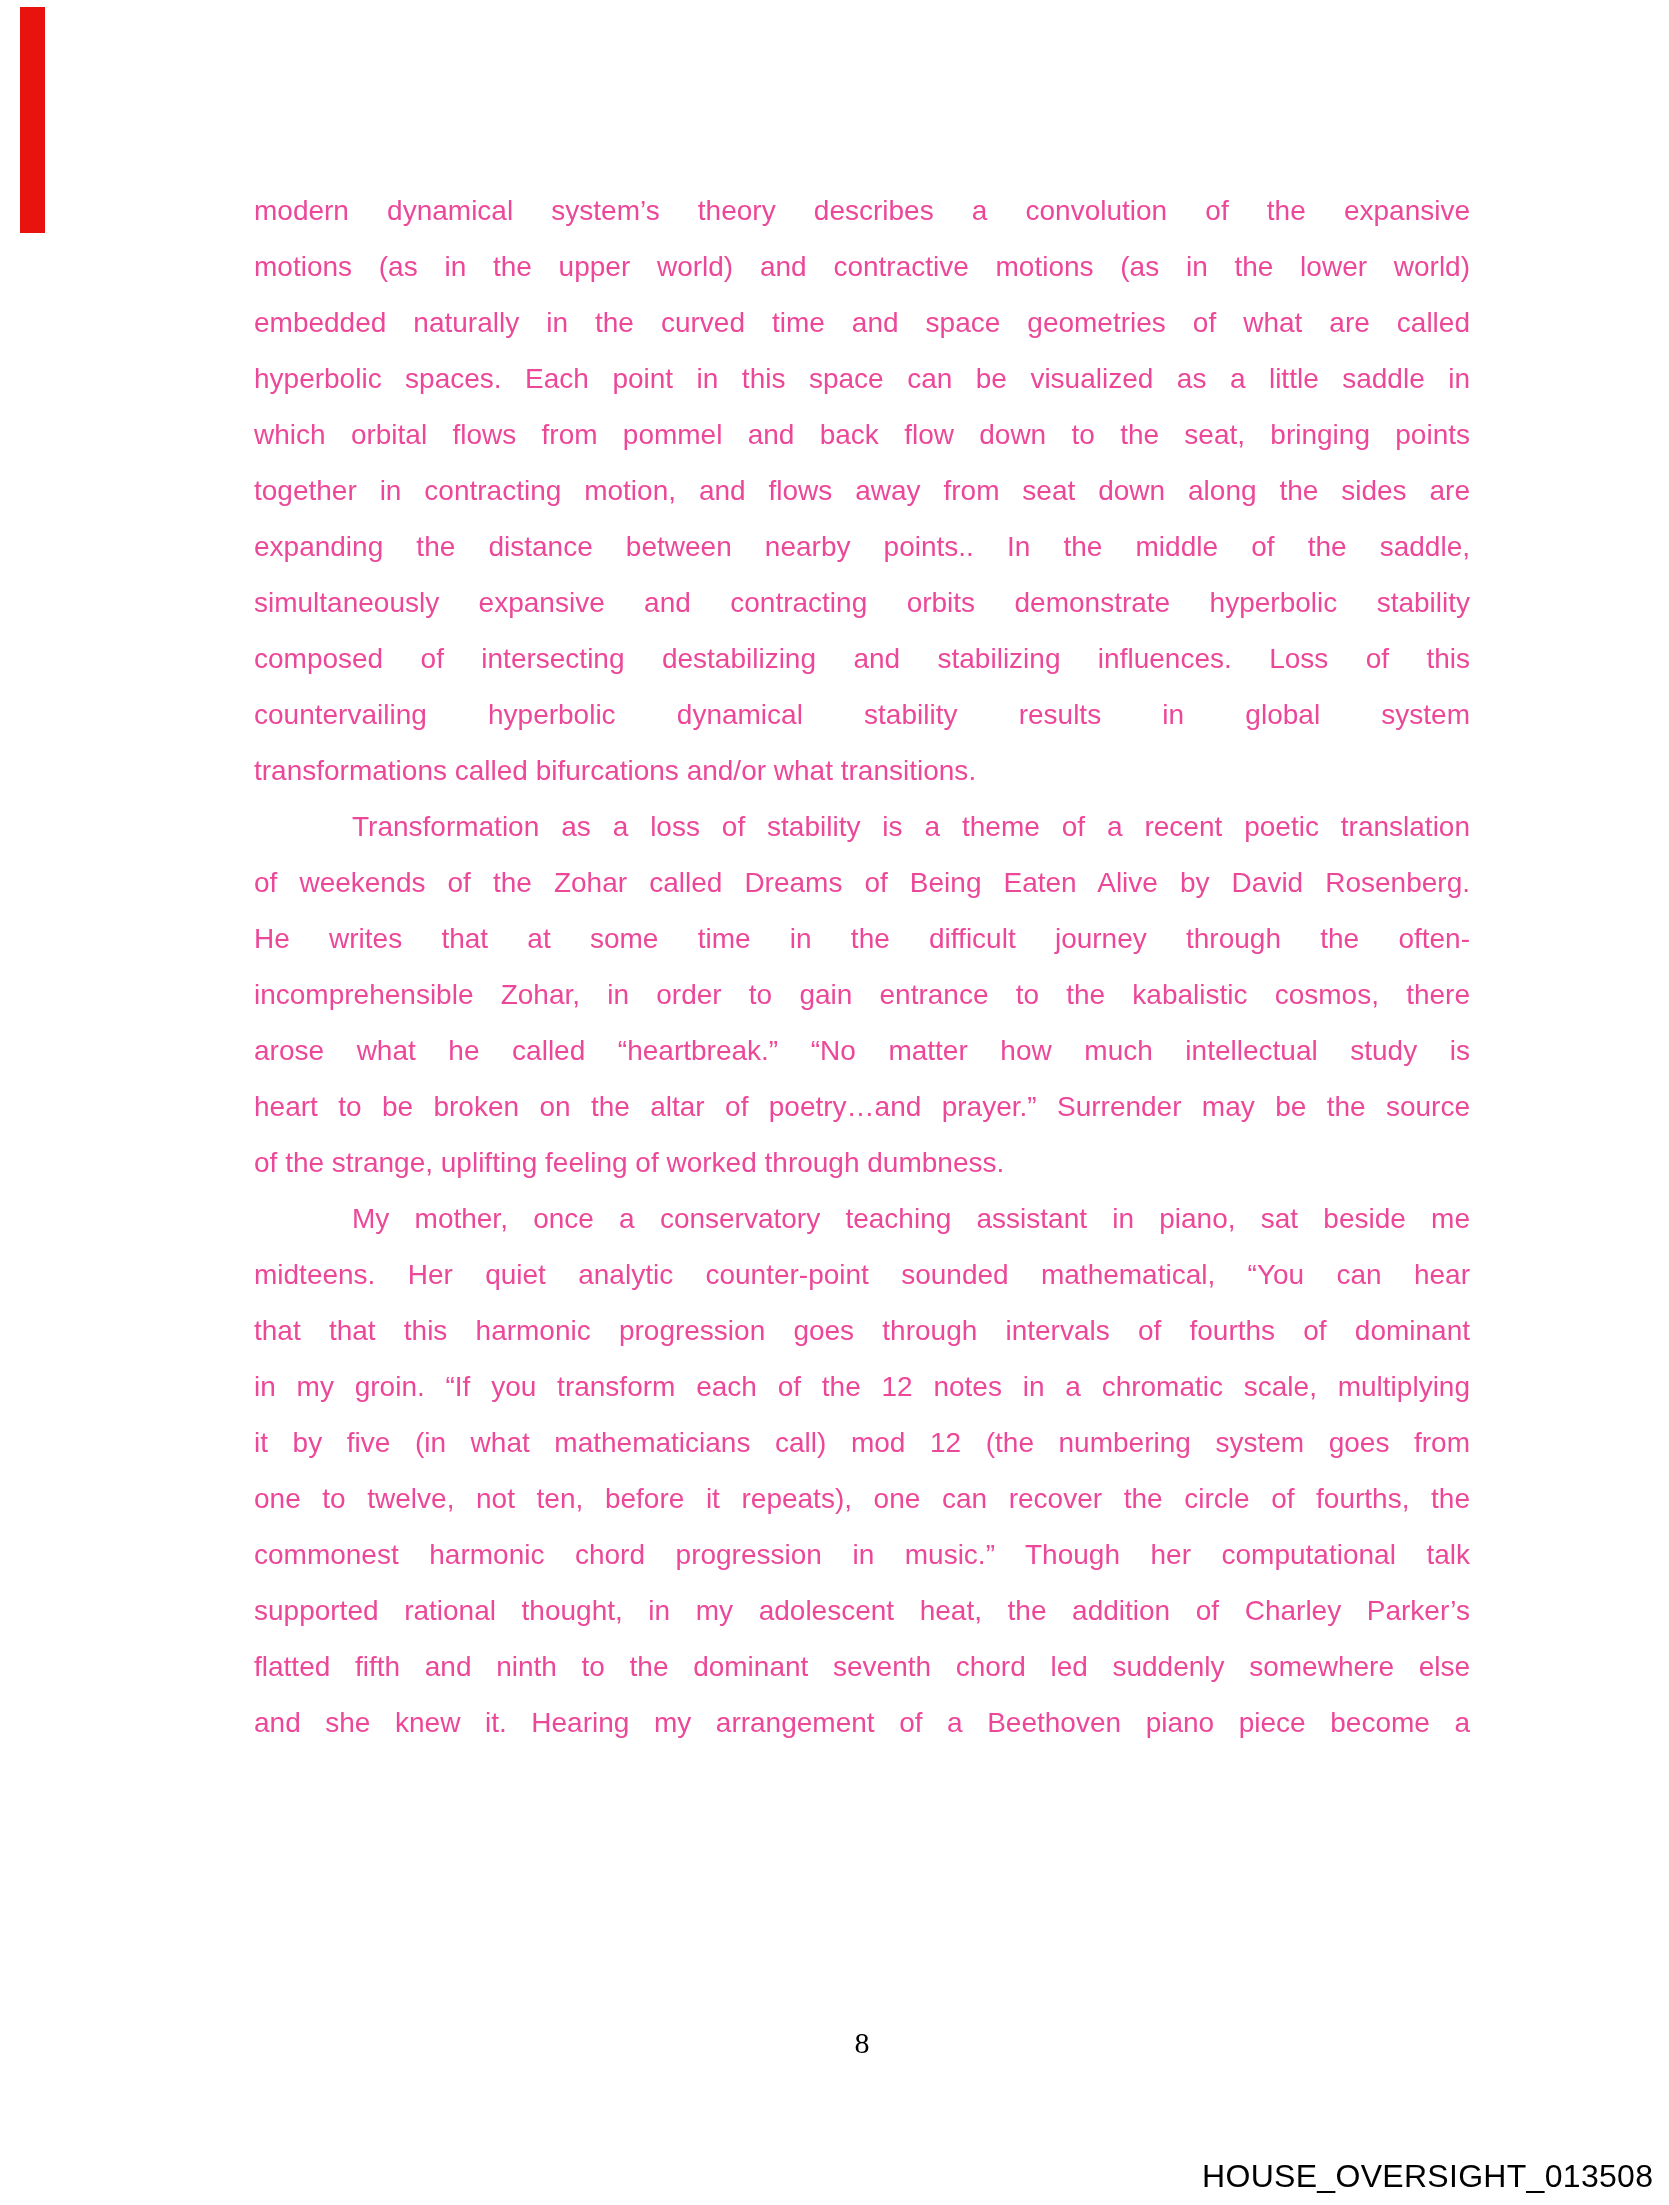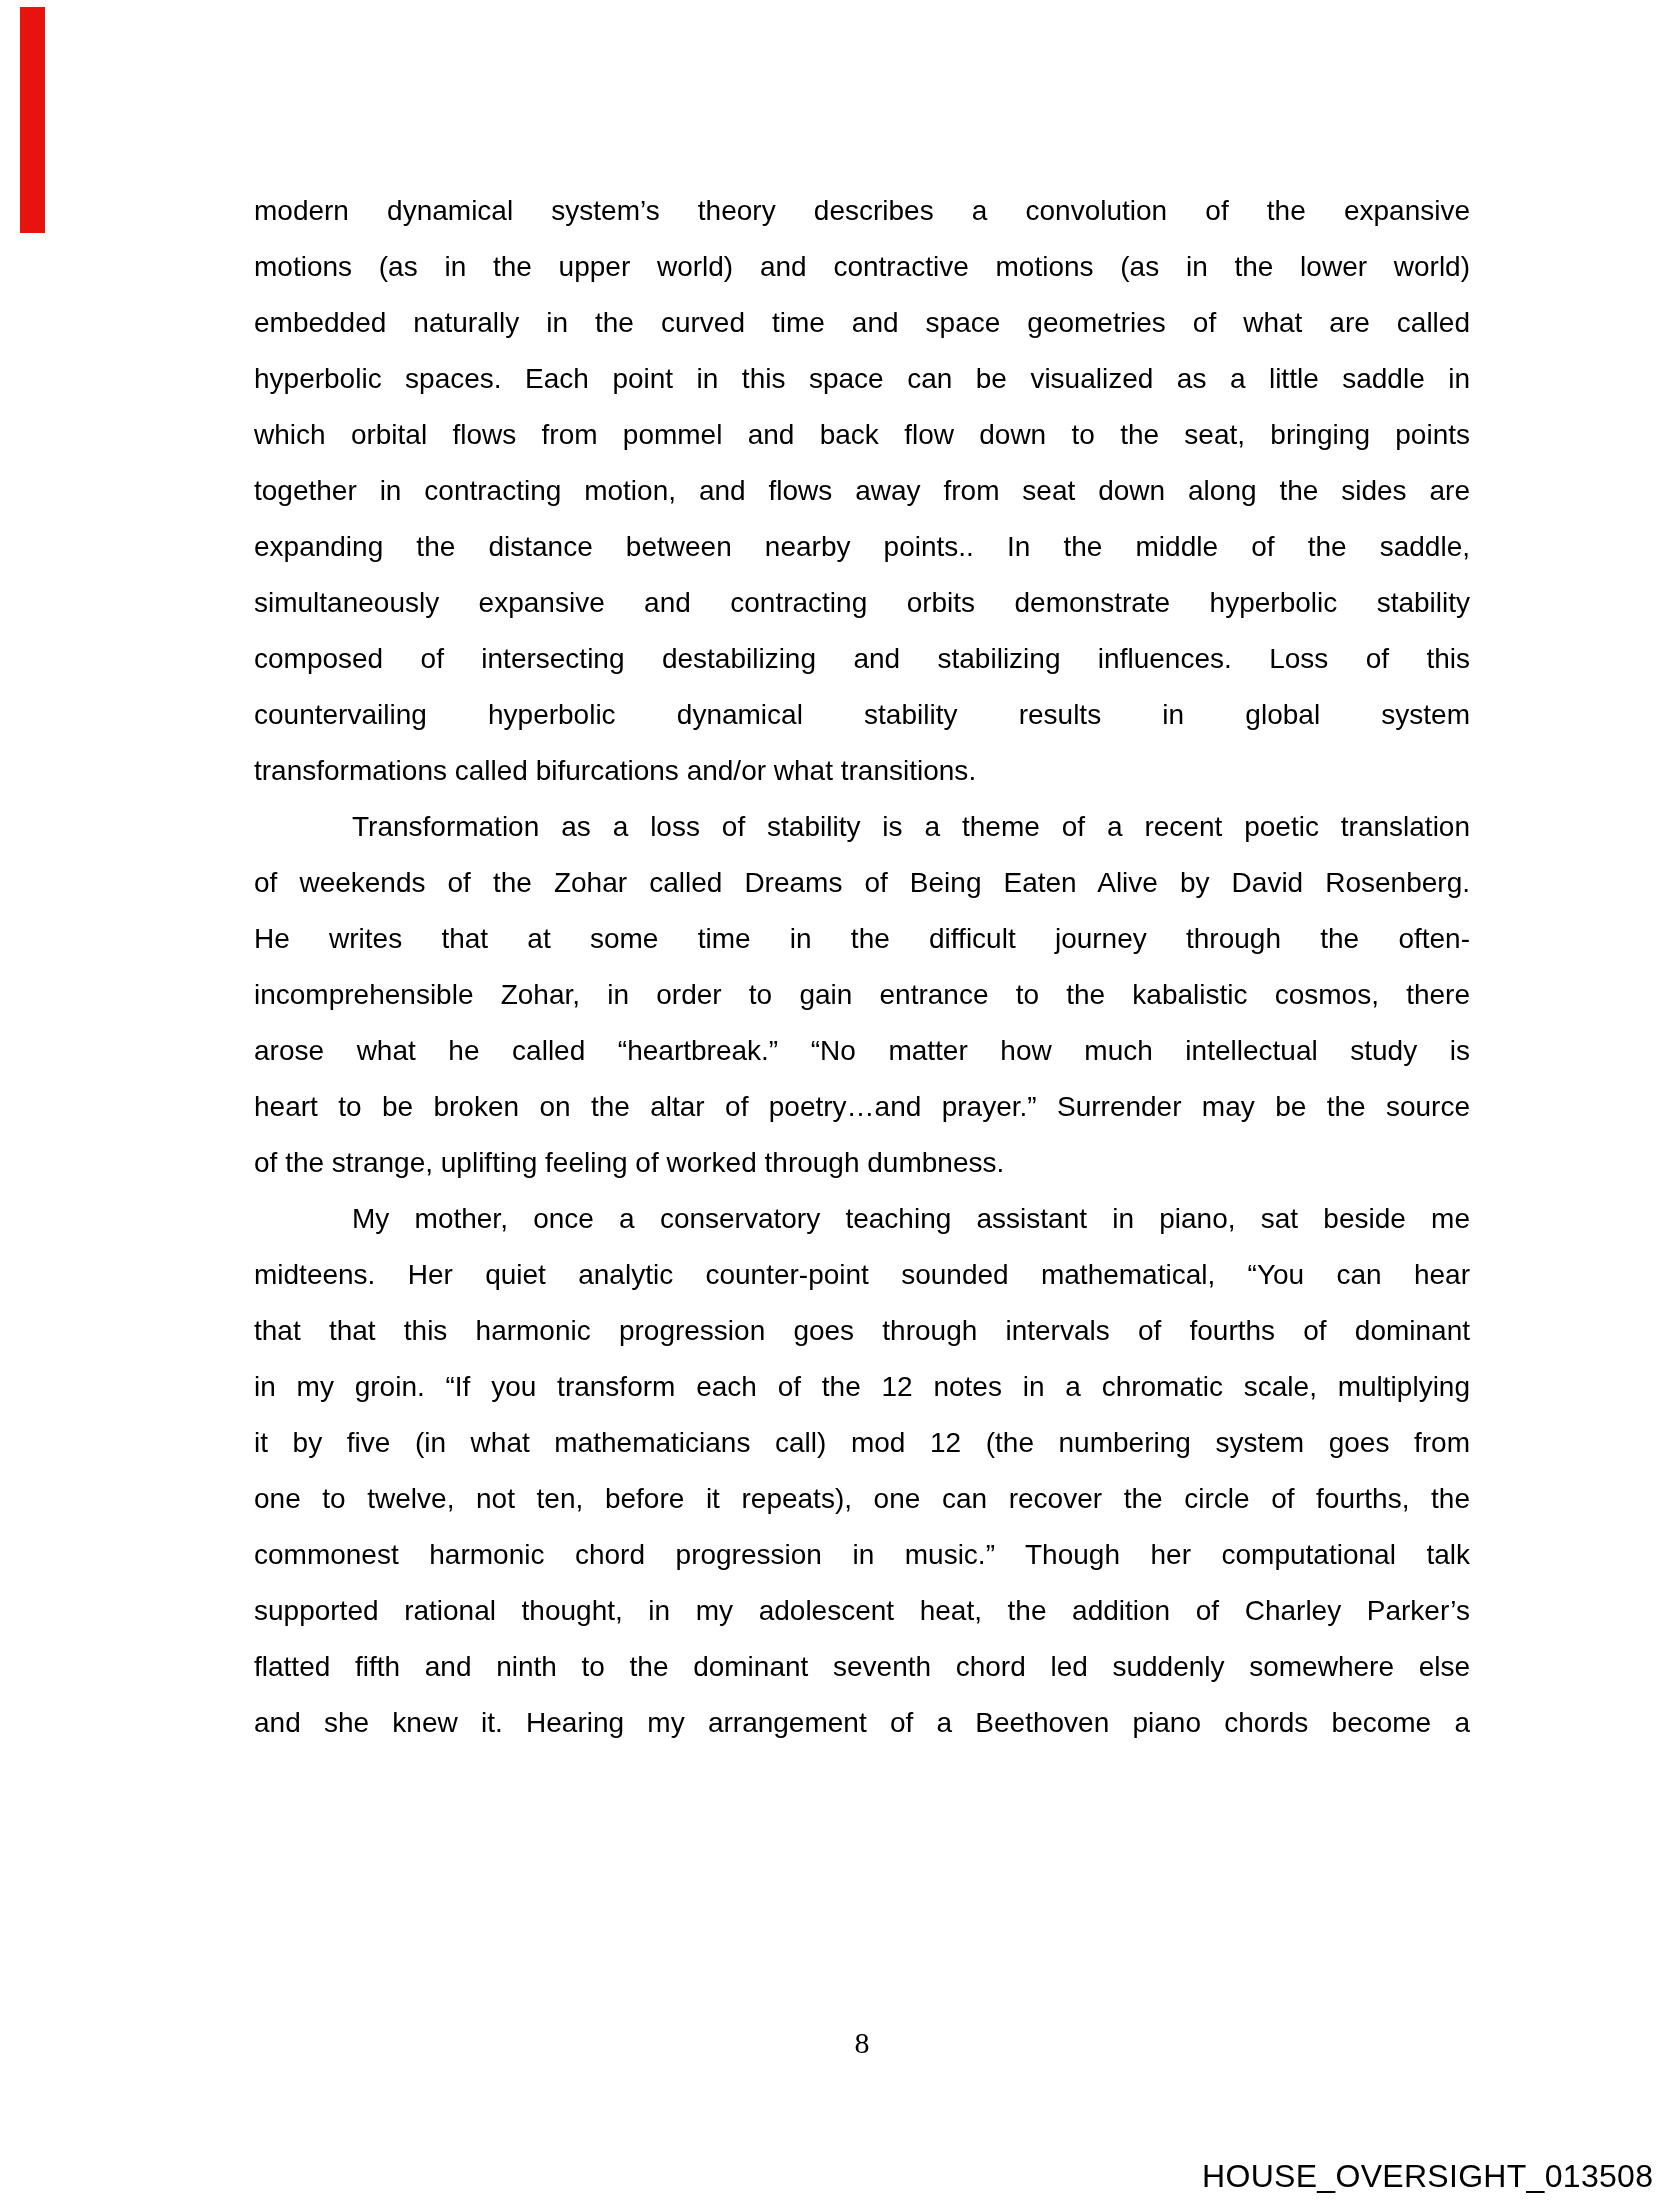--- a/index.html
+++ b/index.html
@@ -19,21 +19,21 @@
     width: 25px;
     height: 226px;
   }
   .textblock {
     position: absolute;
     left: 254px;
     top: 183px;
     width: 1216px;
     font-size: 28px;
     line-height: 56px;
-    color: #000000;
+    color: #ec4899;
   }
   .line {
     text-align: justify;
     text-align-last: justify;
     -moz-text-align-last: justify;
     text-justify: inter-word;
     height: 56px;
     overflow: visible;
     white-space: normal;
   }
@@ -90,18 +90,18 @@
       <div class="line lastline"><span>of the strange, uplifting feeling of worked through dumbness.</span></div>
       <div class="line indent"><span>My mother, once a conservatory teaching assistant in piano, sat beside me</span></div>
       <div class="line"><span>midteens. Her quiet analytic counter-point sounded mathematical, “You can hear</span></div>
       <div class="line"><span>that that this harmonic progression goes through intervals of fourths of dominant</span></div>
       <div class="line"><span>in my groin. “If you transform each of the 12 notes in a chromatic scale, multiplying</span></div>
       <div class="line"><span>it by five (in what mathematicians call) </span><span class="it">mod 12</span><span> (the numbering system goes from</span></div>
       <div class="line"><span>one to twelve, not ten, before it repeats), one can recover the circle of fourths, the</span></div>
       <div class="line"><span>commonest harmonic chord progression in music.” Though her computational talk</span></div>
       <div class="line"><span>supported rational thought, in my adolescent heat, the addition of Charley Parker’s</span></div>
       <div class="line"><span>flatted fifth and ninth to the dominant seventh chord led suddenly somewhere else</span></div>
-      <div class="line"><span>and she knew it. Hearing my arrangement of a Beethoven piano chords become a</span></div>
+      <div class="line"><span>and she knew it. Hearing my arrangement of a Beethoven piano piece become a</span></div>
     </div>
   <div class="page-number">8</div>
   <div class="bates">HOUSE_OVERSIGHT_013508</div>
 </div>
 
 
 </body></html>

